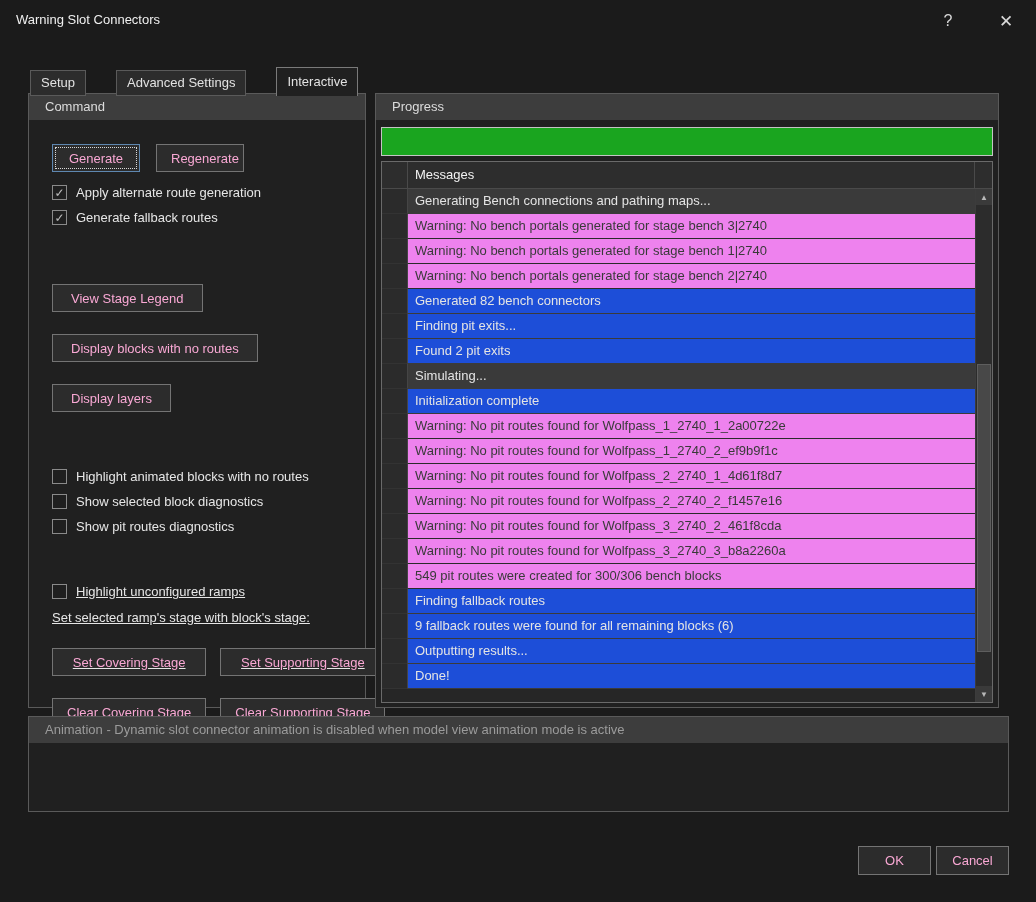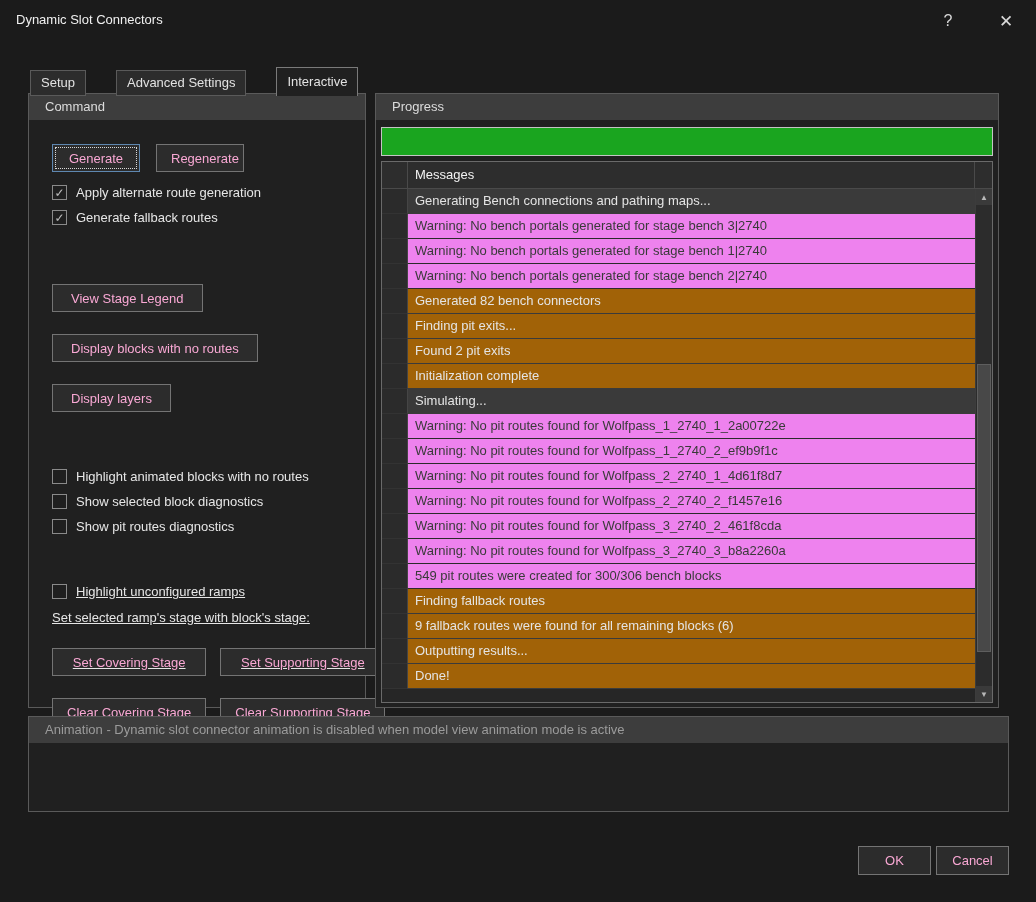--- a/index.html
+++ b/index.html
@@ -47,21 +47,21 @@
   .progress-panel { left:375px; top:93px; width:624px; height:615px; }
   .progress-track { margin:7px 5px 5px; height:29px; border:1px solid #c4c4c4; background:#2a2a2a; }
   .progress-fill { height:100%; background:var(--progress-green,#1aa51f); }
   .msg-table { position:relative; margin:0 5px; height:542px; border:1px solid #6a6a6a; background:#262626; overflow:hidden; }
   .msg-header { display:grid; grid-template-columns:26px 1fr 17px; height:27px; background:#2d2d2d; border-bottom:1px solid #4a4a4a; }
   .msg-header .sel-h { border-right:1px solid #4a4a4a; }
   .msg-header .title-h { line-height:26px; padding-left:7px; color:#f2f2f2; border-right:1px solid #4a4a4a; }
   .msg-body { margin-right:17px; }
   .msg-row { display:grid; grid-template-columns:26px 1fr; height:25px; }
   .sel-cell { background:#2b2b2b; border-right:1px solid #454545; border-bottom:1px solid #333; }
-  .msg-text { background:#a16207; color:#e4e4e4; border-bottom:1px solid #3b3b3b; line-height:24px; padding-left:7px; white-space:nowrap; overflow:hidden; }
+  .msg-text { background:#1d4ed8; color:#e4e4e4; border-bottom:1px solid #3b3b3b; line-height:24px; padding-left:7px; white-space:nowrap; overflow:hidden; }
   .kind-info-light .msg-text { background:#3a3a3a; }
   .kind-warning .msg-text { background:var(--warning-row,#ee82ee); color:#3a3a3a; border-bottom-color:#2b2b2b; }
 
   .vscroll { position:absolute; top:27px; right:0; bottom:0; width:17px; background:#2c2c2c; border-left:1px solid #3c3c3c; }
   .vs-arrow { height:16px; display:flex; align-items:center; justify-content:center; background:#3a3a3a; color:#b8b8b8; font-size:8px; }
   .vs-arrow.down { position:absolute; bottom:0; left:0; right:0; }
   .vs-track { position:absolute; top:16px; bottom:16px; left:0; right:0; }
   .vs-thumb { position:absolute; left:1px; right:1px; top:33%; height:60%; background:#484848; border:1px solid #5e5e5e; }
 
   
@@ -79,21 +79,21 @@
   
   .footer { position:absolute; right:27px; bottom:27px; display:flex; gap:5px; }
   .footer .btn { min-width:73px; height:29px; }
 </style>
 </head>
 <body>
 
 <div class="dialog">
 
   <div class="titlebar">
-    <span class="win-title">Dynamic Slot Connectors</span>
+    <span class="win-title">Warning Slot Connectors</span>
     <span class="tb-btn tb-help">?</span>
     <span class="tb-btn tb-close">✕</span>
   </div>
 
   <div class="tabs">
     <div class="tab">Setup</div>
     <div class="tab">Advanced Settings</div>
     <div class="tab active">Interactive</div>
   </div>
 
@@ -200,28 +200,28 @@
           <div class="msg-row kind-info">
             <div class="sel-cell"></div>
             <div class="msg-text">Finding pit exits...</div>
           </div>
 
           <div class="msg-row kind-info">
             <div class="sel-cell"></div>
             <div class="msg-text">Found 2 pit exits</div>
           </div>
 
+          <div class="msg-row kind-info-light">
+            <div class="sel-cell"></div>
+            <div class="msg-text">Simulating...</div>
+          </div>
+
           <div class="msg-row kind-info">
             <div class="sel-cell"></div>
             <div class="msg-text">Initialization complete</div>
-          </div>
-
-          <div class="msg-row kind-info-light">
-            <div class="sel-cell"></div>
-            <div class="msg-text">Simulating...</div>
           </div>
 
           <div class="msg-row kind-warning">
             <div class="sel-cell"></div>
             <div class="msg-text">Warning: No pit routes found for Wolfpass_1_2740_1_2a00722e</div>
           </div>
 
           <div class="msg-row kind-warning">
             <div class="sel-cell"></div>
             <div class="msg-text">Warning: No pit routes found for Wolfpass_1_2740_2_ef9b9f1c</div>

